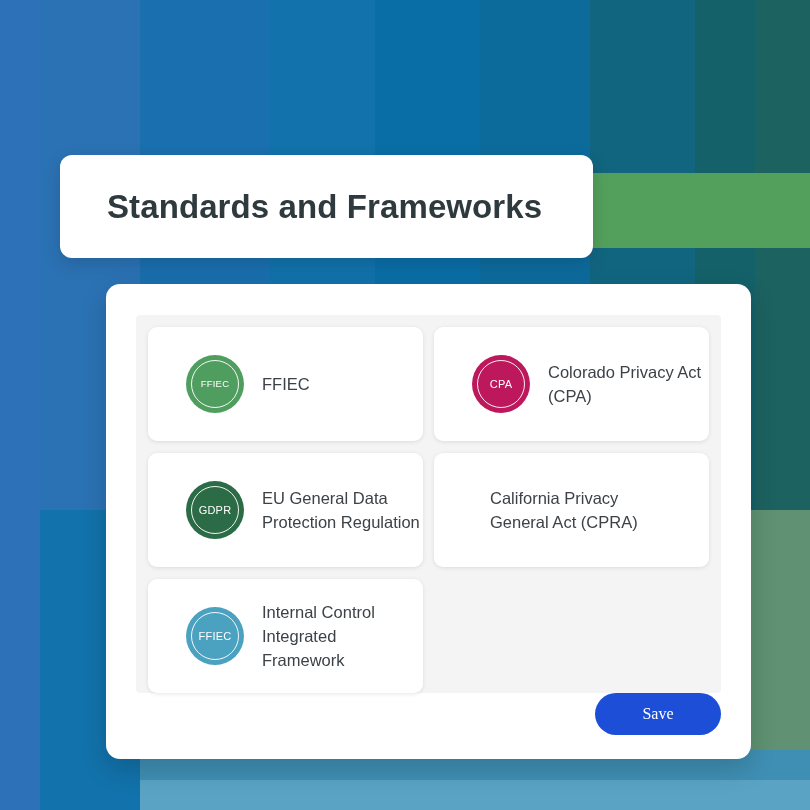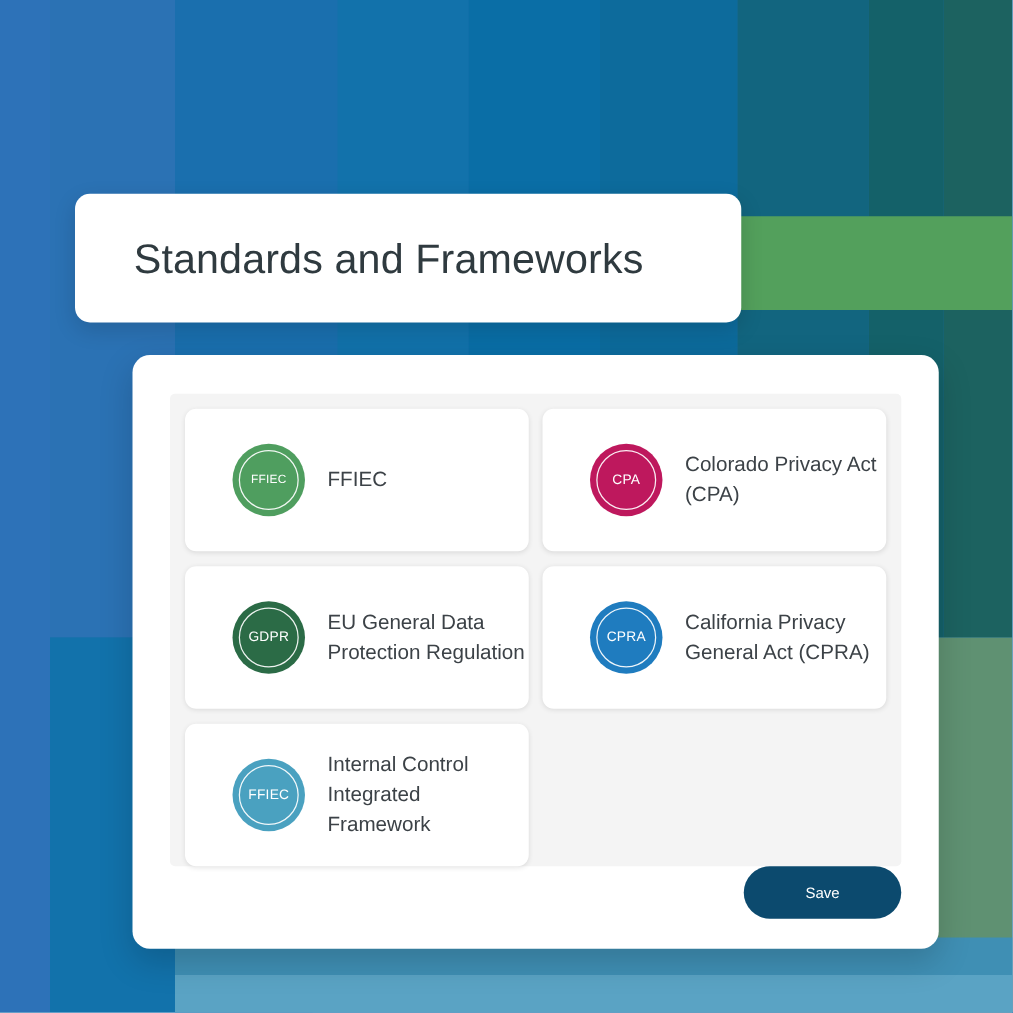--- a/index.html
+++ b/index.html
@@ -40,21 +40,21 @@
     background: #ffffff;
     border-radius: 12px;
     box-shadow: 0 6px 18px rgba(0,0,0,0.14);
     display: flex;
     align-items: center;
     z-index: 5;
   }
   .header-title {
     padding-left: 47px;
     font-size: 33px;
-    font-weight: 400;
+    font-weight: 700;
     color: #2f3a3f;
     letter-spacing: 0.1px;
     white-space: nowrap;
   }
 
   
   .main-panel {
     position: absolute;
     left: 106px;
     top: 284px;
@@ -146,24 +146,24 @@
     right: 30px;
     bottom: 24px;
     display: flex;
     justify-content: flex-end;
   }
   .save-button {
     width: 126px;
     height: 42px;
     border: none;
     border-radius: 21px;
-    background: #0c4a6e;
+    background: #1d4ed8;
     color: #ffffff;
-    font-size: 12px;
-    font-family: Liberation Sans, sans-serif;
+    font-size: 16px;
+    font-family: Liberation Serif, serif;
     cursor: pointer;
     display: flex;
     align-items: center;
     justify-content: center;
   }
 </style>
 </head>
 <body>
 
 <div id="stage">
@@ -209,23 +209,20 @@
             </div>
             <div class="fw-label">Colorado Privacy Act (CPA)</div>
           </div>
           <div class="fw-card">
             <div class="badge" style="background: rgb(43, 107, 70);">
               <span class="badge-text">GDPR</span>
             </div>
             <div class="fw-label">EU General Data Protection Regulation</div>
           </div>
           <div class="fw-card">
-            <div class="badge" style="background: rgb(31, 124, 191);">
-              <span class="badge-text">CPRA</span>
-            </div>
             <div class="fw-label">California Privacy General Act (CPRA)</div>
           </div>
           <div class="fw-card">
             <div class="badge" style="background: rgb(74, 161, 192);">
               <span class="badge-text">FFIEC</span>
             </div>
             <div class="fw-label">Internal Control Integrated Framework</div>
           </div>
         </div>
     </div>

